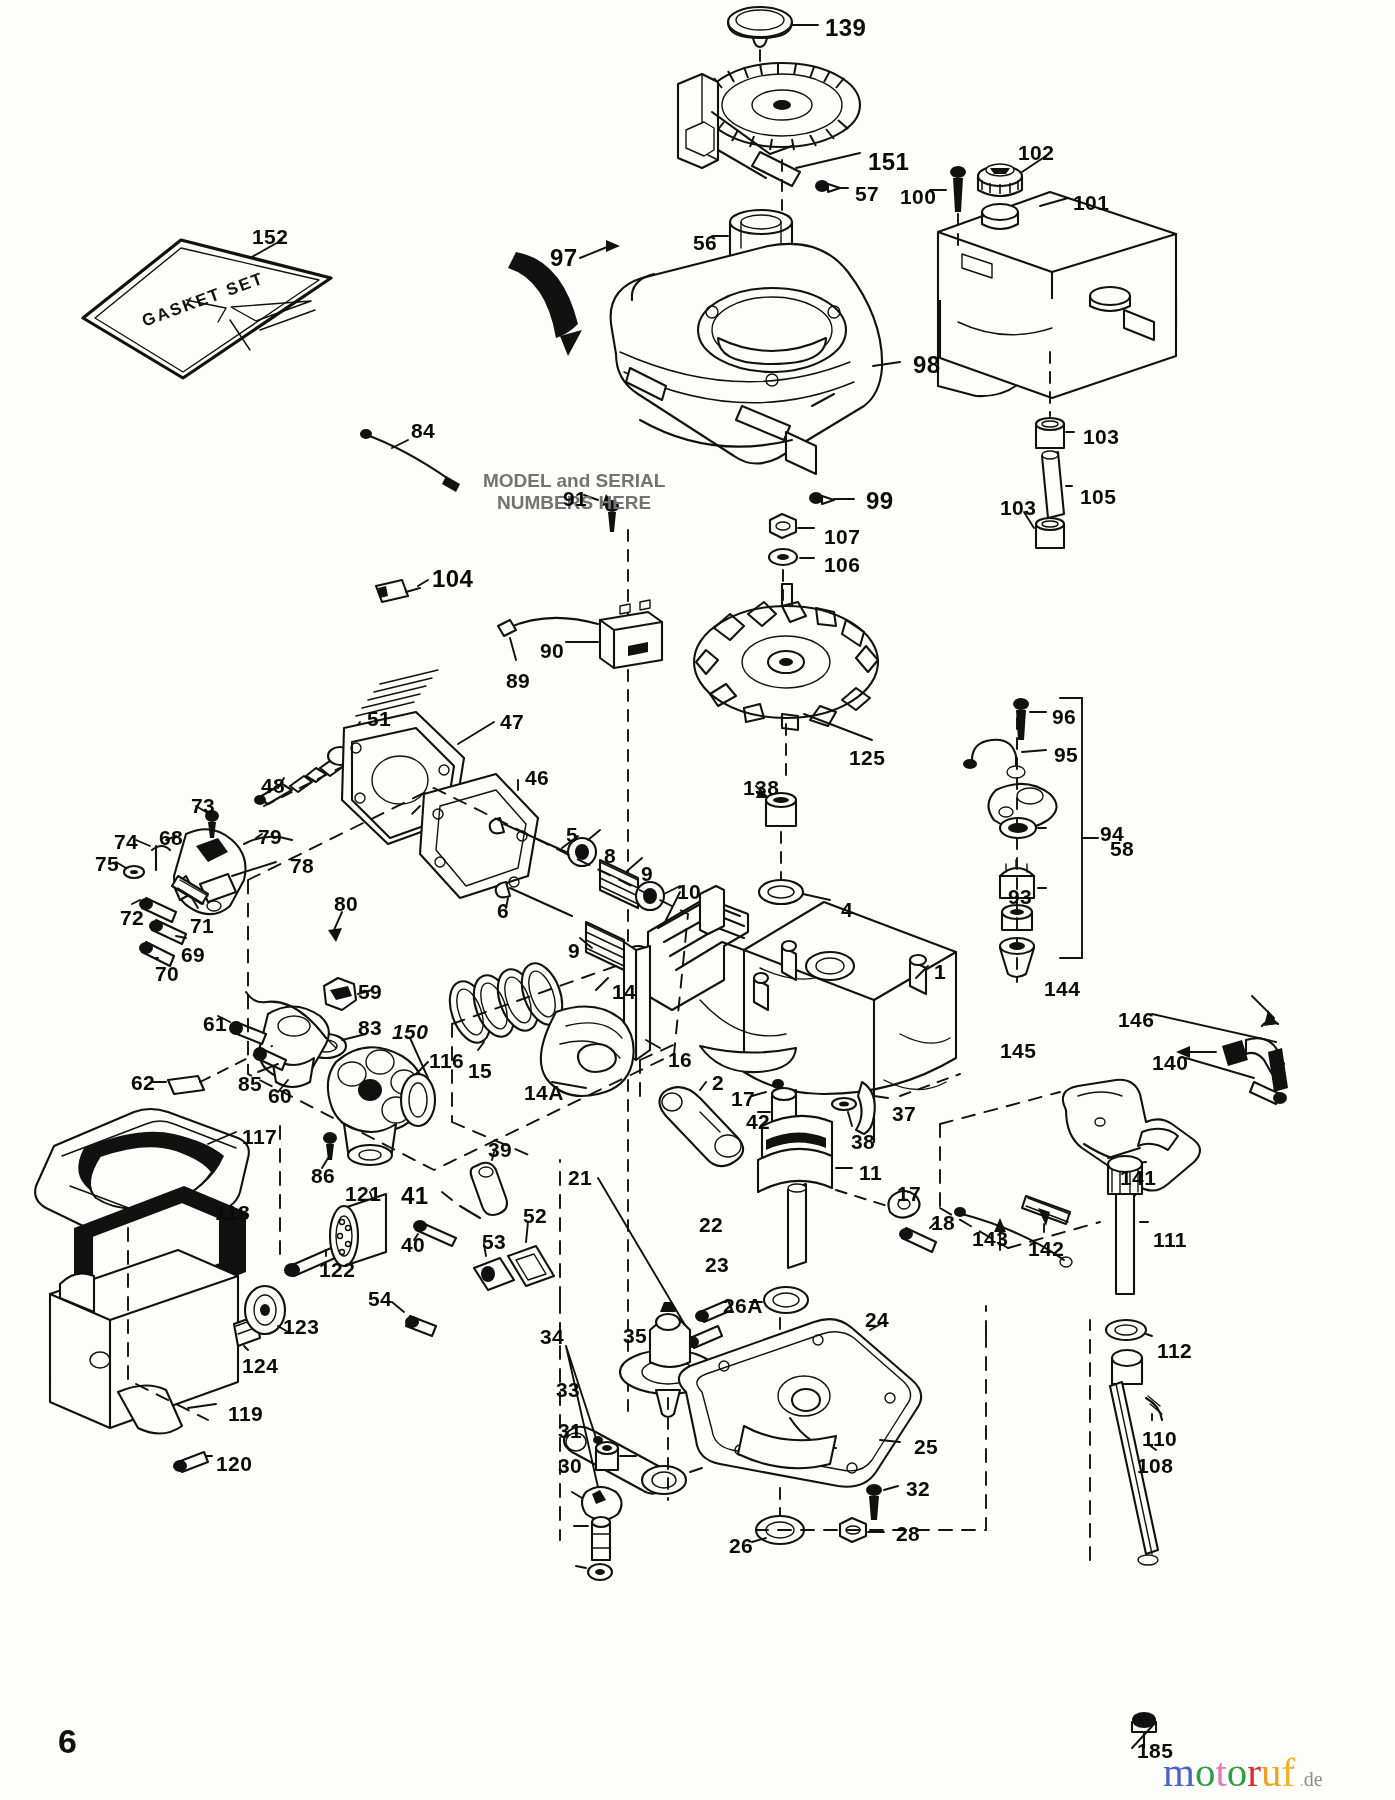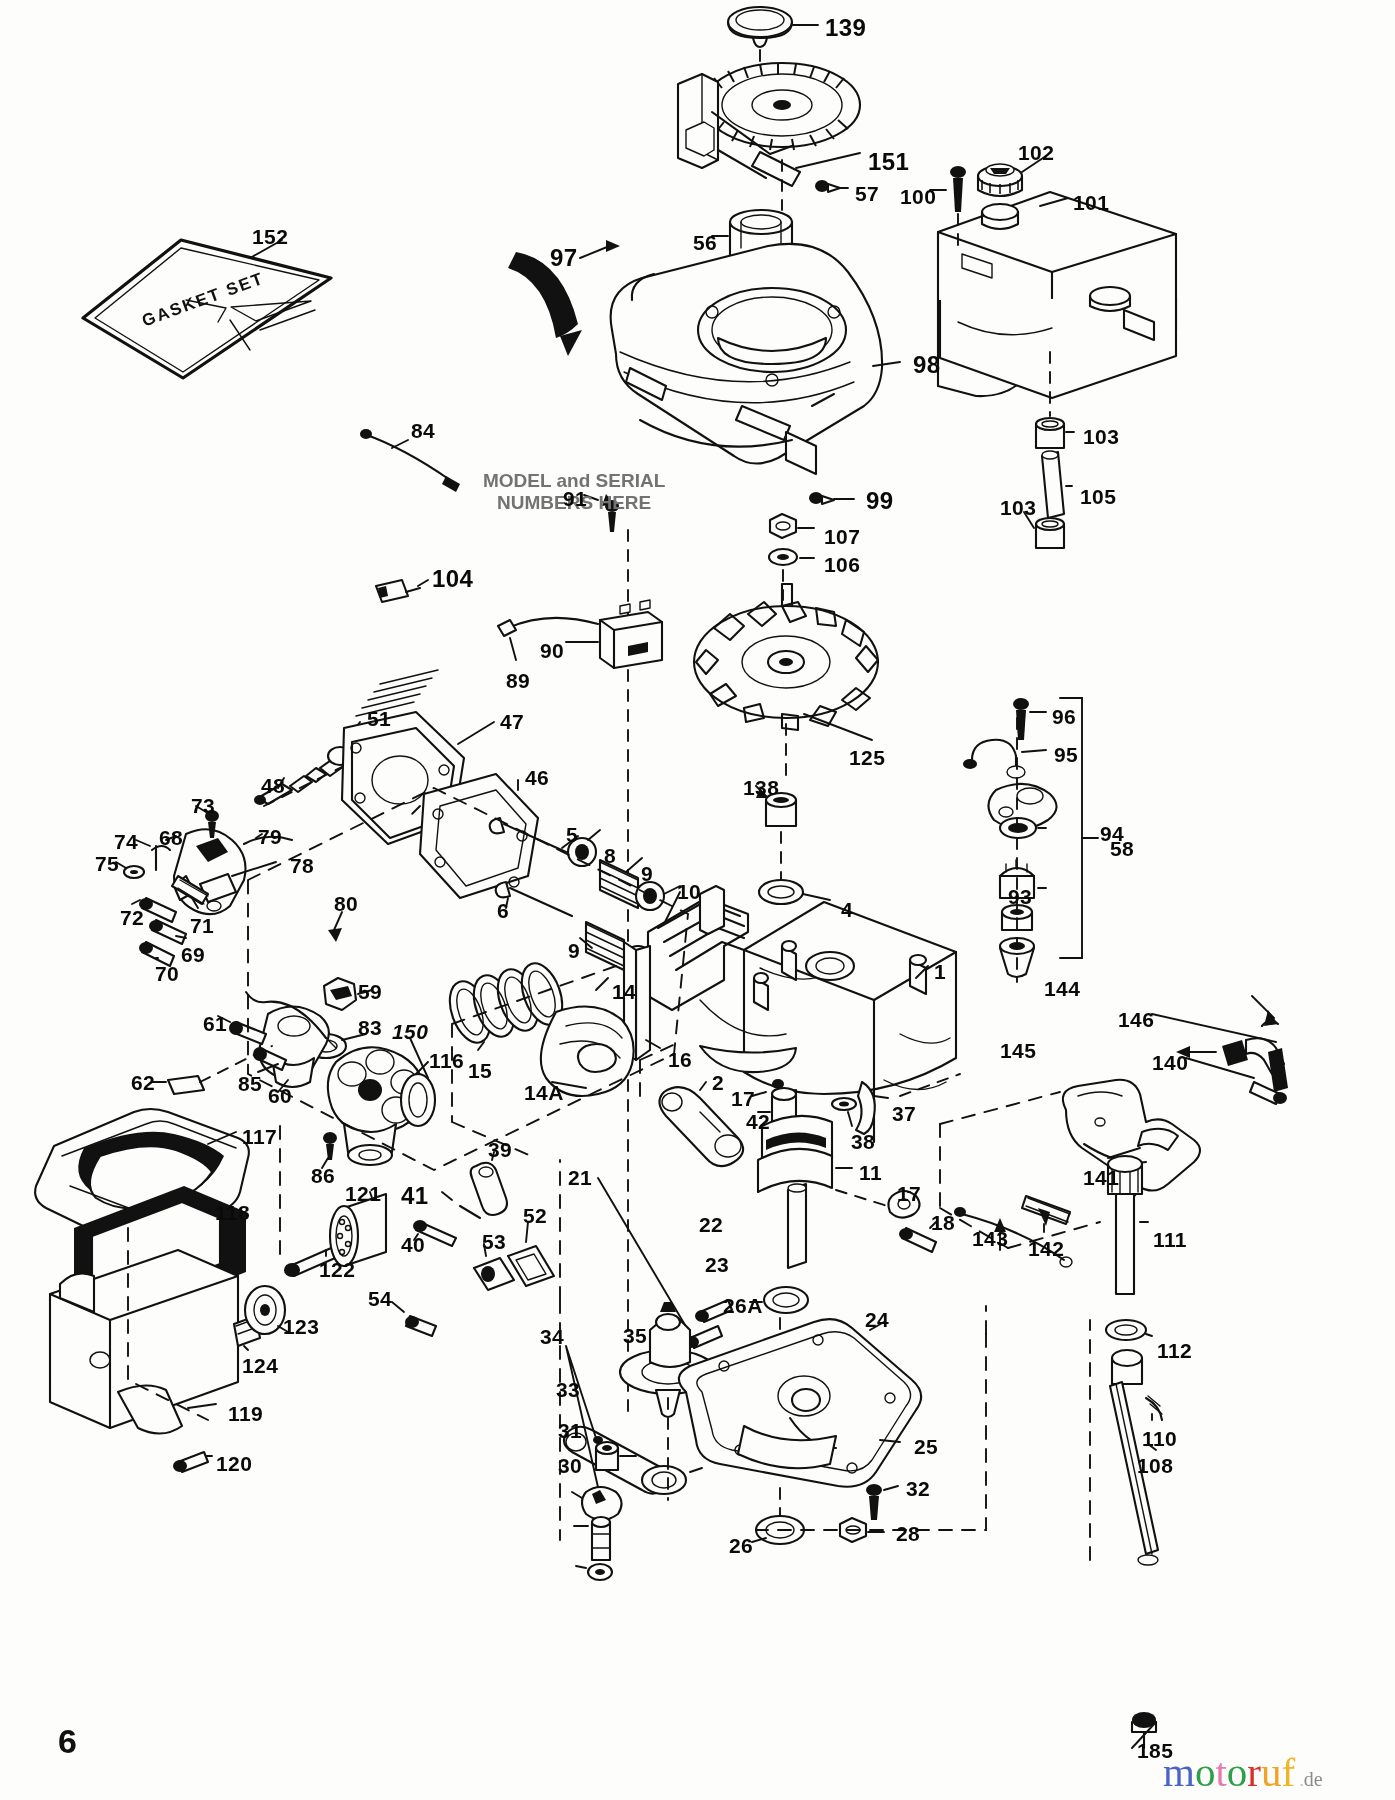--- a/index.html
+++ b/index.html
@@ -1059,21 +1059,21 @@
       <div class="callout" style="left: 268px; top: 1085px;">60</div>
       <div class="callout" style="left: 524px; top: 1082px;">14A</div>
       <div class="callout" style="left: 712px; top: 1072px;">2</div>
       <div class="callout" style="left: 731px; top: 1088px;">17</div>
       <div class="callout" style="left: 892px; top: 1103px;">37</div>
       <div class="callout" style="left: 746px; top: 1111px;">42</div>
       <div class="callout" style="left: 851px; top: 1131px;">38</div>
       <div class="callout" style="left: 242px; top: 1126px;">117</div>
       <div class="callout" style="left: 311px; top: 1165px;">86</div>
       <div class="callout" style="left: 488px; top: 1139px;">39</div>
-      <div class="callout" style="left: 1083px; top: 1167px;">141</div>
+      <div class="callout" style="left: 1120px; top: 1167px;">141</div>
       <div class="callout" style="left: 859px; top: 1162px;">11</div>
       <div class="callout" style="left: 345px; top: 1183px;">121</div>
       <div class="callout big" style="left: 401px; top: 1184px;">41</div>
       <div class="callout" style="left: 568px; top: 1167px;">21</div>
       <div class="callout" style="left: 215px; top: 1202px;">118</div>
       <div class="callout" style="left: 699px; top: 1214px;">22</div>
       <div class="callout" style="left: 897px; top: 1183px;">17</div>
       <div class="callout" style="left: 931px; top: 1212px;">18</div>
       <div class="callout" style="left: 972px; top: 1228px;">143</div>
       <div class="callout" style="left: 1028px; top: 1238px;">142</div>

